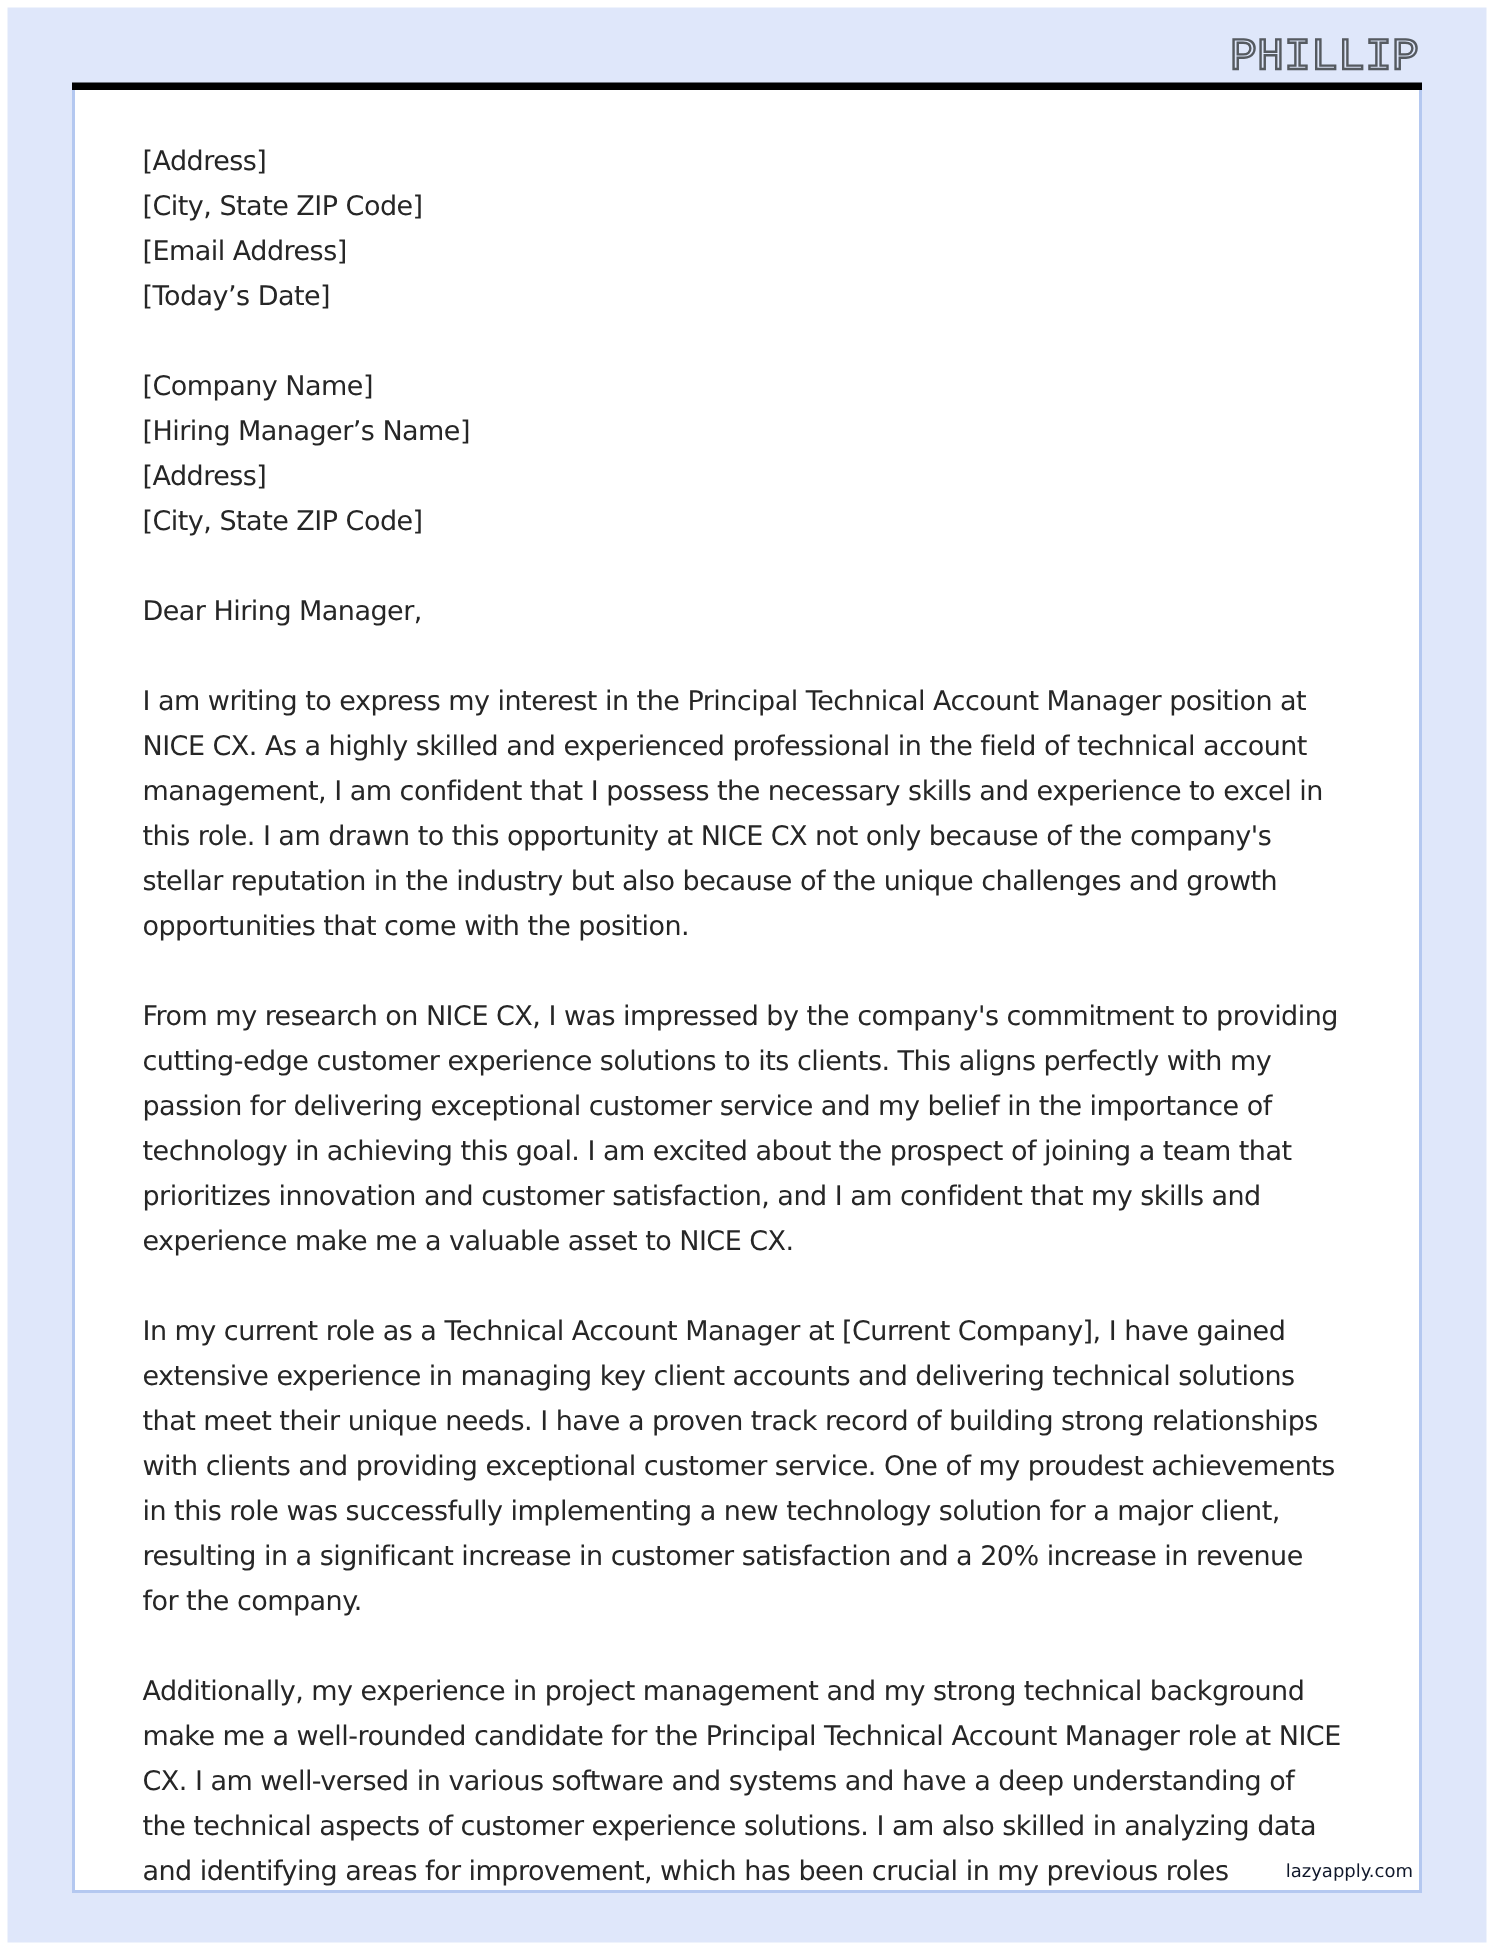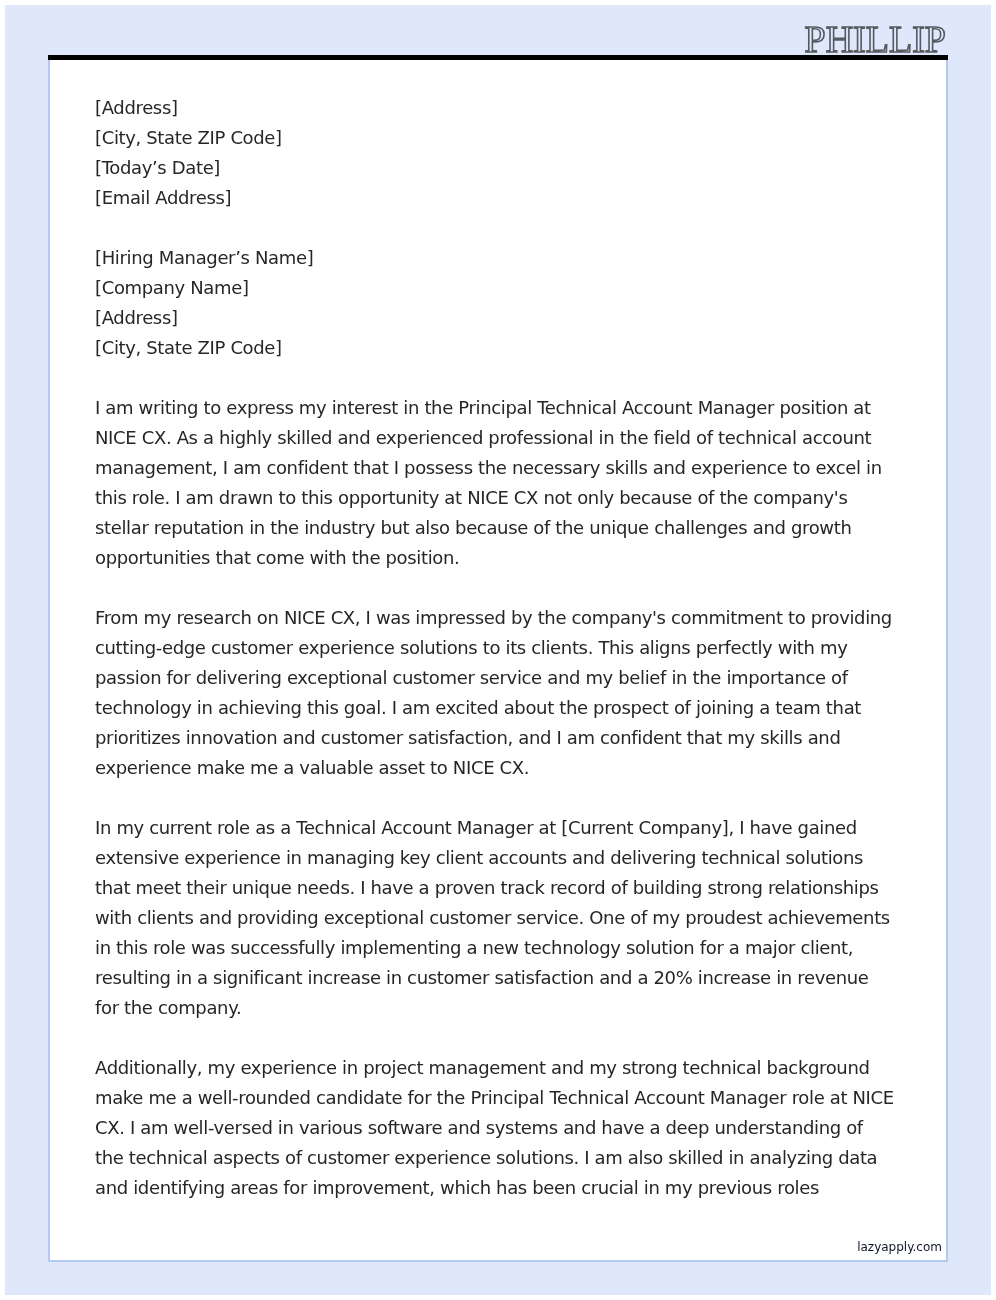--- a/index.html
+++ b/index.html
@@ -7,22 +7,22 @@
       width: 996px; height: 1300px; overflow: hidden;
       background: #ffffff; position: relative;
       font-family: "DejaVu Sans", sans-serif;
     }
     .frame {
       position: absolute; left: 5px; top: 5px; width: 986px; height: 1290px;
       background: #dfe7fa; overflow: hidden;
     }
     .brand {
       position: absolute; right: 45px; top: 12px;
-      font-family: Liberation Serif, serif;
-      font-size: 38px; letter-spacing: 0px; line-height: 44px;
+      font-family: Liberation Mono, monospace;
+      font-size: 30px; letter-spacing: 0px; line-height: 44px;
       color: #dfe7fa;
       -webkit-text-stroke: 1.6px #555a60;
       font-weight: normal;
     }
     .top-rule {
       position: absolute; left: 43px; top: 50px; width: 900px; height: 5px;
       background: #000000;
     }
     .page {
       position: absolute; left: 43px; top: 55px; width: 896px; height: 1200px;
@@ -50,28 +50,29 @@
 <div class="frame">
   <div class="brand">PHILLIP</div>
   <div class="top-rule"></div>
   <div class="page"></div>
 </div>
 
 <div class="content">
   <p>
     <span class="line">[Address]</span>
     <span class="line">[City, State ZIP Code]</span>
+    <span class="line">[Email Address]</span>
     <span class="line">[Today’s Date]</span>
-    <span class="line">[Email Address]</span>
   </p>
   <p>
+    <span class="line">[Company Name]</span>
     <span class="line">[Hiring Manager’s Name]</span>
-    <span class="line">[Company Name]</span>
     <span class="line">[Address]</span>
     <span class="line">[City, State ZIP Code]</span>
   </p>
+  <p>Dear Hiring Manager,</p>
   <p>I am writing to express my interest in the Principal Technical Account Manager position at NICE CX. As a highly skilled and experienced professional in the field of technical account management, I am confident that I possess the necessary skills and experience to excel in this role. I am drawn to this opportunity at NICE CX not only because of the company's stellar reputation in the industry but also because of the unique challenges and growth opportunities that come with the position.</p>
   <p>From my research on NICE CX, I was impressed by the company's commitment to providing cutting-edge customer experience solutions to its clients. This aligns perfectly with my passion for delivering exceptional customer service and my belief in the importance of technology in achieving this goal. I am excited about the prospect of joining a team that prioritizes innovation and customer satisfaction, and I am confident that my skills and experience make me a valuable asset to NICE CX.</p>
   <p>In my current role as a Technical Account Manager at [Current Company], I have gained extensive experience in managing key client accounts and delivering technical solutions that meet their unique needs. I have a proven track record of building strong relationships with clients and providing exceptional customer service. One of my proudest achievements in this role was successfully implementing a new technology solution for a major client, resulting in a significant increase in customer satisfaction and a 20% increase in revenue for the company.</p>
   <p>Additionally, my experience in project management and my strong technical background make me a well-rounded candidate for the Principal Technical Account Manager role at NICE CX. I am well-versed in various software and systems and have a deep understanding of the technical aspects of customer experience solutions. I am also skilled in analyzing data and identifying areas for improvement, which has been crucial in my previous roles</p>
 </div>
 
 <div class="watermark">lazyapply.com</div>
 
 </body></html>

